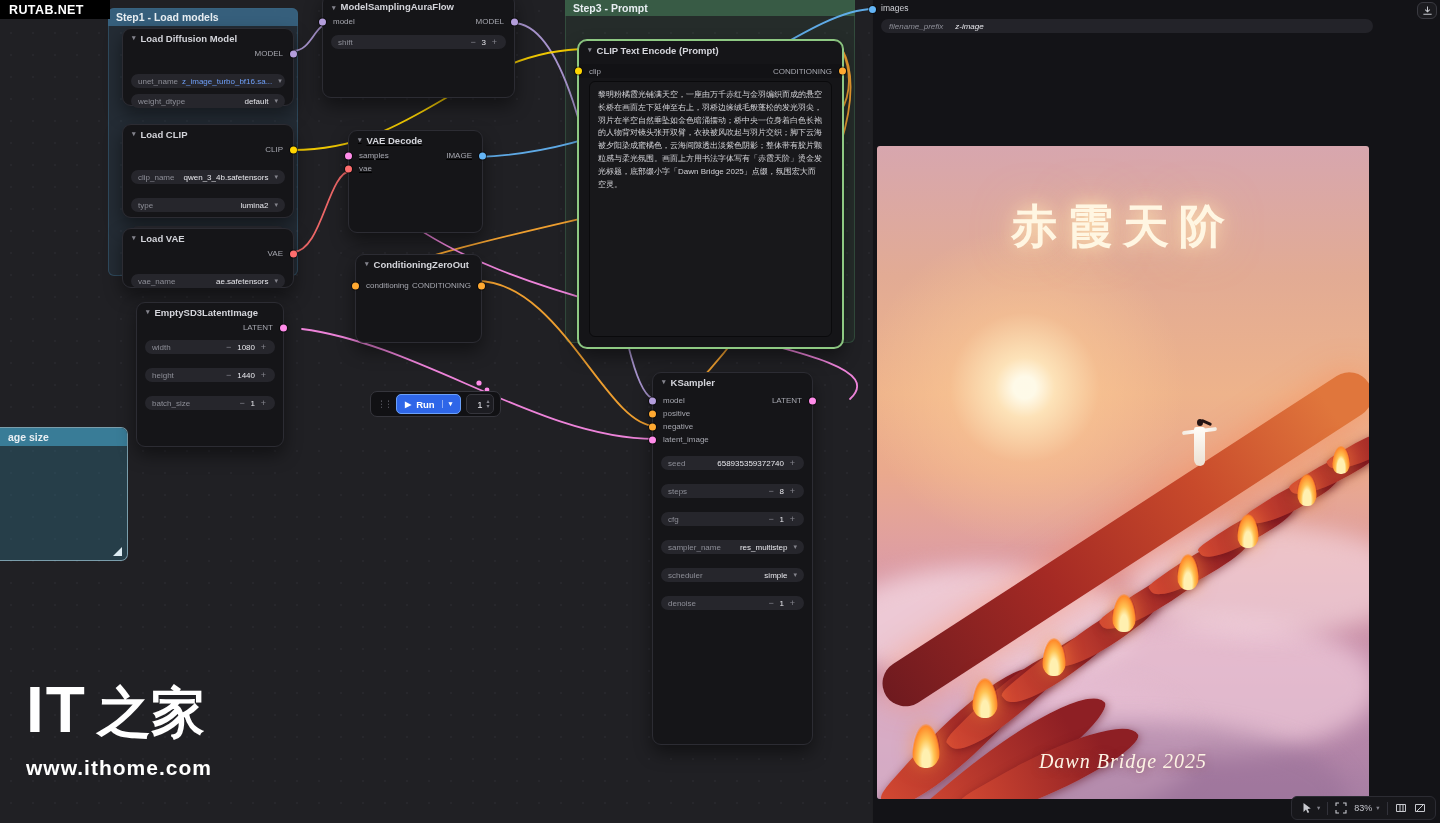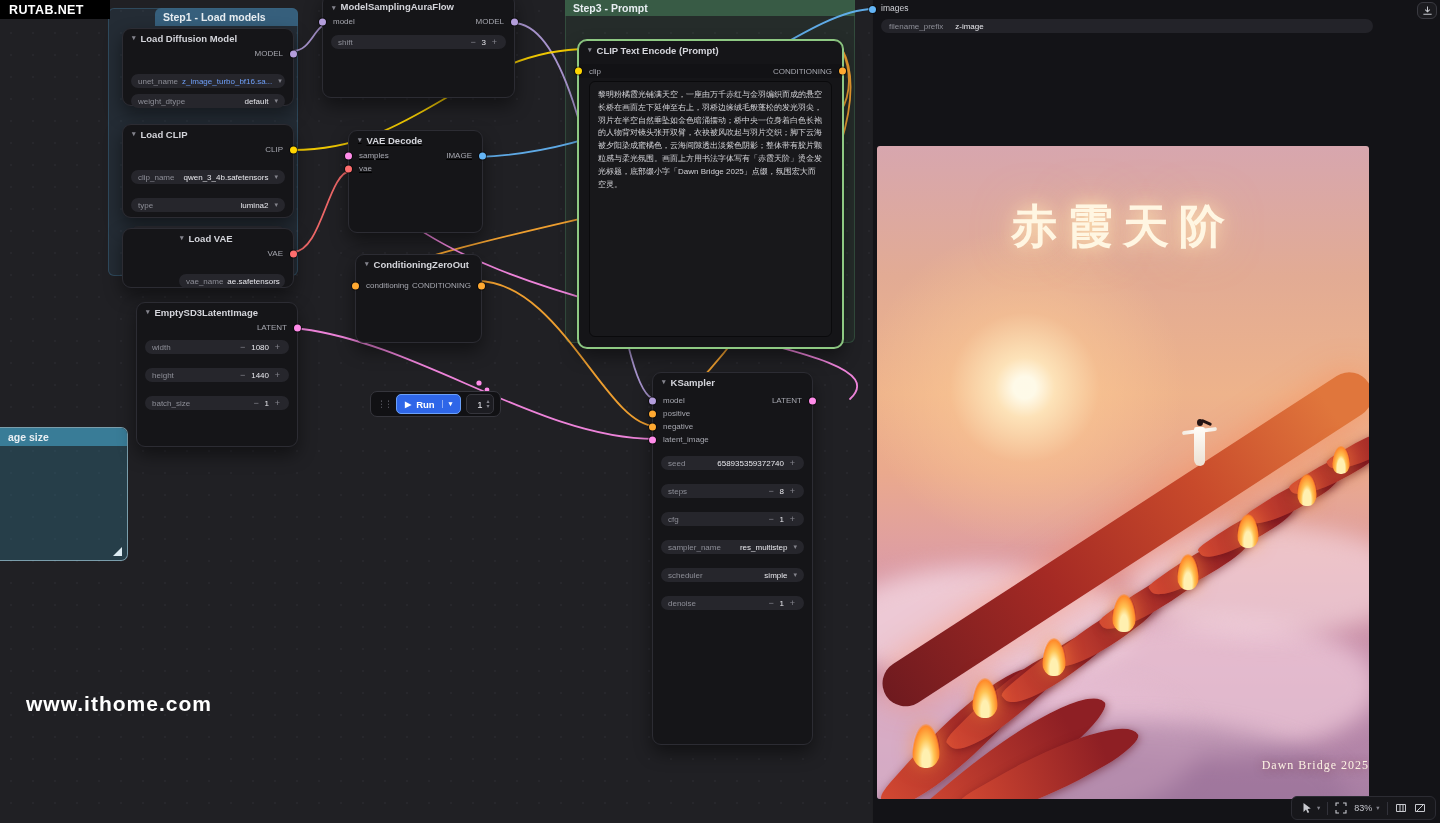--- a/index.html
+++ b/index.html
@@ -8,21 +8,21 @@
     --c-model:#B39DDB; --c-clip:#FFD500; --c-vae:#FF6E6E;
     --c-conditioning:#FFA931; --c-latent:#FF8CE9; --c-image:#64B5F6;
   }
   .stage{position:relative;width:1440px;height:823px;overflow:hidden;background:#202024;
     background-image:radial-gradient(circle,#27272c 1px,transparent 1.3px);background-size:22px 22px;}
   
   .group{position:absolute;border-radius:6px;}
   .group-header{height:18px;display:flex;align-items:center;padding:0 8px;color:#e8eef2;
     font-size:10.5px;font-weight:700;border-radius:6px 6px 0 0;white-space:nowrap;overflow:hidden;}
   .g-step1{left:108px;top:8px;width:190px;height:268px;background:rgba(62,110,142,.16);box-shadow:0 0 0 1px rgba(62,110,142,.45) inset;}
-  .g-step1 .group-header{background:rgba(56,100,130,.92);margin-left:47px;}
+  .g-step1 .group-header{background:rgba(56,100,130,.92);}
   .g-step3{left:565px;top:-8px;width:290px;height:351px;background:rgba(66,112,82,.15);box-shadow:0 0 0 1px rgba(66,112,82,.45) inset;}
   .g-step3 .group-header{height:24px;align-items:flex-end;padding-bottom:2px;background:rgba(58,96,72,.92);}
   .g-left{left:-40px;top:428px;width:167px;height:132px;background:rgba(48,104,126,.42);
     box-shadow:0 0 0 1px rgba(170,225,245,.65);}
   .g-left .group-header{background:rgba(58,128,156,.95);}
   .resize-tri{position:absolute;right:5px;bottom:4px;width:0;height:0;
     border-left:9px solid transparent;border-bottom:9px solid #dcebf2;}
   
   svg.wires{position:absolute;left:0;top:0;width:1440px;height:823px;pointer-events:none;}
   svg.wires path{fill:none;stroke-width:1.8;opacity:.92;stroke-linecap:round;}
@@ -63,21 +63,21 @@
   .count{display:flex;align-items:center;gap:4px;height:20px;padding:0 4px 0 10px;background:#1c1c21;
     border:1px solid #35353c;border-radius:5px;color:#e7e7ec;font-size:9.5px;}
   .updown{display:flex;flex-direction:column;line-height:5px;color:#84848d;font-size:6px;font-style:normal;}
   .updown i{font-style:normal;}
   
   .right-panel{position:absolute;left:872px;top:0;width:568px;height:823px;background:#131317;
     border-left:1px solid rgba(255,255,255,.05);}
   .ri-input{position:absolute;left:8px;top:3px;font-size:8.5px;color:#cfd0d6;}
   .ri-dot{position:absolute;left:-4px;top:6px;width:7px;height:7px;border-radius:50%;box-shadow:0 0 0 1px rgba(0,0,0,.55);}
   .ri-widget{position:absolute;left:8px;top:19px;width:492px;height:14px;background:#232329;border-radius:7px;
-    display:flex;align-items:center;gap:12px;padding:0 8px;font-size:8px;}
+    display:flex;align-items:center;gap:12px;padding:0 8px;font-size:8px;font-style:italic;}
   
   .preview{position:absolute;left:4px;top:146px;width:492px;height:653px;border-radius:3px;overflow:hidden;
     background:linear-gradient(180deg,#d7a6ae 0%,#e2ab94 20%,#eeb38b 38%,#eaa98d 50%,#dd9da4 64%,#c48fae 80%,#a87fa4 100%);}
   .sun-glow{position:absolute;inset:0;background:radial-gradient(circle at 30% 37%,rgba(255,252,235,.97) 0 11px,
     rgba(255,233,190,.88) 30px,rgba(255,205,150,.45) 75px,rgba(255,190,140,0) 160px);}
   .cloud{position:absolute;border-radius:50%;filter:blur(11px);}
   .bridge-strip{position:absolute;left:6px;top:516px;width:575px;height:46px;transform:rotate(-33deg);
     transform-origin:20px 23px;background:linear-gradient(90deg,#6f1a1f,#a52a24 35%,#c84a2b 65%,#e0763c 92%);
     border-radius:40px;box-shadow:0 0 34px rgba(255,120,60,.4);}
   .feather{position:absolute;background:linear-gradient(100deg,#d44932,#8e1f24 80%);
@@ -87,22 +87,22 @@
   .figure{position:absolute;left:306px;top:270px;width:34px;height:58px;}
   .fig-arms{position:absolute;left:-1px;top:13px;width:35px;height:4px;transform:rotate(-7deg);
     background:linear-gradient(90deg,#f3ebe0,#ffffff,#f3ebe0);border-radius:2px;}
   .fig-body{position:absolute;left:11px;top:11px;width:11px;height:39px;
     background:linear-gradient(180deg,#fffdf8,#ece1d4);border-radius:5px 5px 10px 13px;}
   .fig-head{position:absolute;left:14px;top:3px;width:6px;height:7px;background:#241414;border-radius:50%;}
   .fig-hair{position:absolute;left:18px;top:5px;width:11px;height:3px;background:#241414;border-radius:2px;transform:rotate(24deg);}
   .cn-title{position:absolute;top:50px;left:0;right:0;text-align:center;font-size:46px;letter-spacing:10px;
     color:#fff6e2;font-family:"Liberation Serif",serif;font-weight:700;
     text-shadow:0 0 18px rgba(255,230,180,.95),0 0 40px rgba(255,200,140,.6);}
-  .caption{position:absolute;bottom:26px;left:0;right:0;text-align:right;font-size:12px;letter-spacing:1px;
-    color:#fdf3e4;font-family:"Liberation Serif",serif;text-shadow:0 1px 8px rgba(120,50,60,.6);}
+  .caption{position:absolute;bottom:26px;left:0;right:0;text-align:center;font-size:20px;letter-spacing:1px;
+    color:#fdf3e4;font-family:"Liberation Serif",serif;text-shadow:0 1px 8px rgba(120,50,60,.6);font-style:italic;}
   
   .rutab{position:absolute;left:0;top:0;width:110px;height:19px;background:#000;color:#fff;
     font-size:12.5px;font-weight:800;display:flex;align-items:center;padding-left:9px;letter-spacing:.4px;}
   .ithome{position:absolute;left:26px;top:678px;color:#fff;}
   .ithome-row{display:flex;align-items:flex-end;gap:10px;}
   .it-big{font-size:64px;font-weight:900;letter-spacing:2px;line-height:1;}
   .cn-big{font-size:54px;font-weight:700;line-height:1.05;font-family:"Liberation Serif",serif;}
   .url{font-size:21px;font-weight:700;letter-spacing:1px;margin-top:14px;}
   .toolbar{position:absolute;left:1291px;top:796px;height:24px;display:flex;align-items:center;gap:7px;
     background:#17171b;border:1px solid #2c2c33;border-radius:6px;padding:0 9px;color:#c3c4cb;font-size:9px;}
@@ -191,37 +191,37 @@
       <span class="wvalue">lumina2</span>
       <span class="chev">▾</span>
     </div>
     <div class="widget">
       <span class="wlabel">device</span>
       <span class="wvalue">default</span>
       <span class="chev">▾</span>
     </div>
   </div>
 
-  <div class="node" style="left:122px;top:228px;width:172px;height:60px;padding-left:48px;">
+  <div class="node" style="left:122px;top:228px;width:172px;height:60px;">
     <div class="node-header">
       <span class="collapse">▾</span>
       <span>Load VAE</span>
     </div>
     <div class="io-row">
       <span class="out-label">VAE</span>
       <span class="dot out c-vae"></span>
     </div>
     <div class="widget">
       <span class="wlabel">vae_name</span>
       <span class="wvalue">ae.safetensors</span>
       <span class="chev">▾</span>
     </div>
   </div>
 
-  <div class="node" style="left:136px;top:302px;width:162px;height:145px;">
+  <div class="node" style="left:136px;top:302px;width:148px;height:145px;">
     <div class="node-header">
       <span class="collapse">▾</span>
       <span>EmptySD3LatentImage</span>
     </div>
     <div class="io-row">
       <span class="out-label">LATENT</span>
       <span class="dot out c-latent"></span>
     </div>
     <div class="widget" style="margin-top:6px">
       <span class="wlabel">width</span>
@@ -455,16 +455,20 @@
     <svg width="12" height="12" viewBox="0 0 12 12">
       <path d="M1.5,2.5 H10.5 V9.5 H1.5 Z M2,10 L10,2" stroke="#c8c9cf" stroke-width="1" fill="none"></path>
     </svg>
   </div>
 
   <div class="rutab">
     <span>RUTAB.NET</span>
   </div>
 
   <div class="ithome">
+    <div class="ithome-row">
+      <span class="it-big">IT</span>
+      <span class="cn-big">之家</span>
+    </div>
     <div class="url">www.ithome.com</div>
   </div>
 
 </div>
 
 </body></html>

